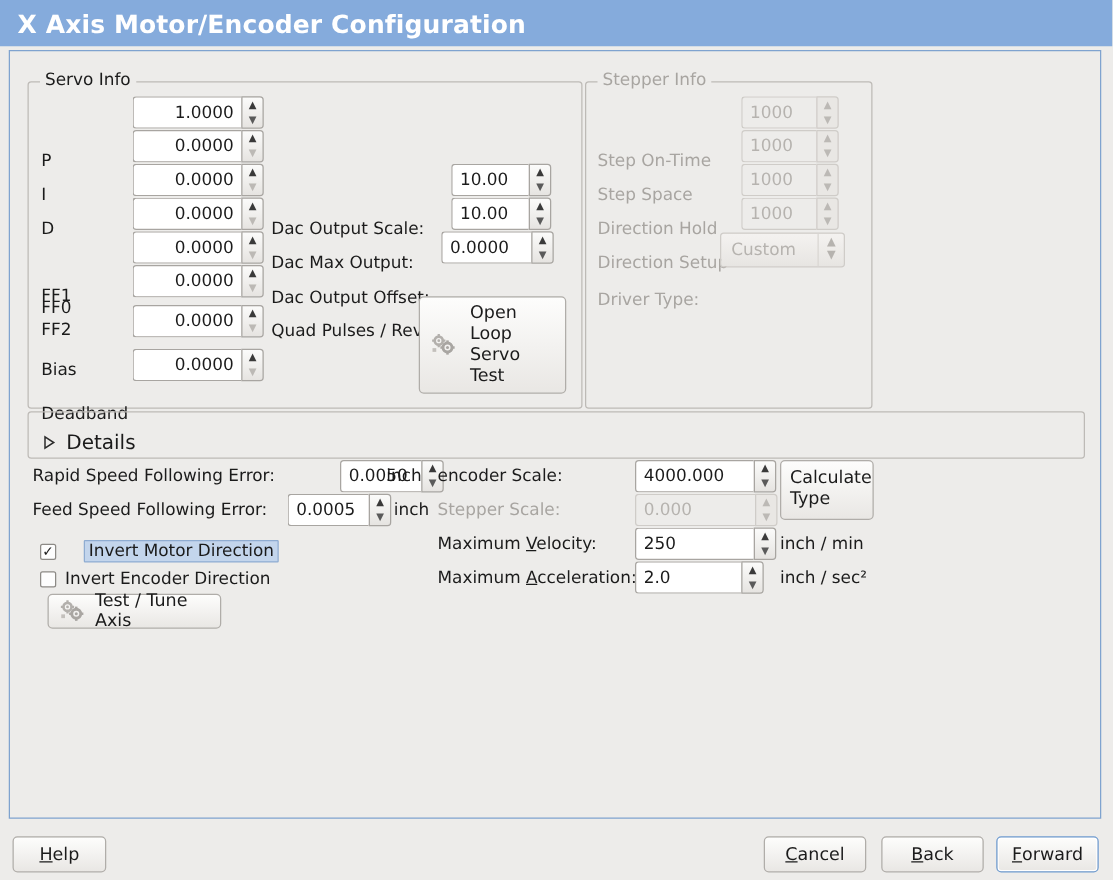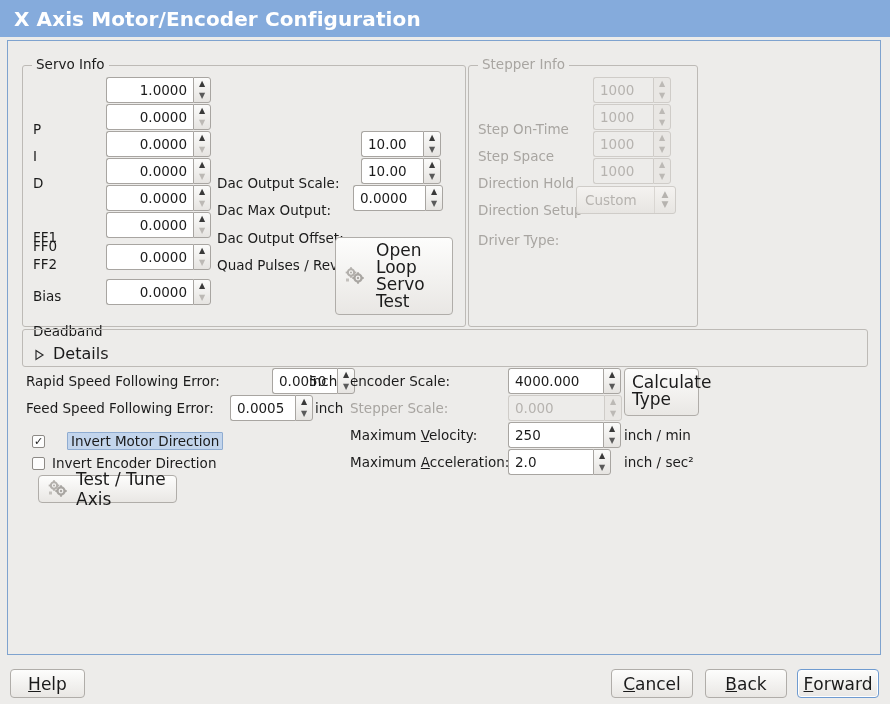--- a/index.html
+++ b/index.html
@@ -100,21 +100,21 @@
     background:#c3d5ec;border:1px solid #8facd1;
     padding:0 3px;margin-left:22px;border-radius:1px;
   }
 
   
   .btn{
     position:absolute;box-sizing:border-box;
     border:1px solid #b0ada9;border-radius:4px;
     background:linear-gradient(#fdfdfc,#e9e7e4);
     display:flex;align-items:center;
-    font-size:17px;color:#1b1b1b;
+    font-size:14px;color:#1b1b1b;
     cursor:default;
   }
   .btn.focus{border-color:#6f9bd0;box-shadow:inset 0 0 0 1px #ffffff;}
   .btn.ctr{justify-content:center;}
 
   
   .gears{width:22px;height:20px;flex:none;}
   .exprow{position:absolute;display:flex;align-items:center;}
   .tri{width:11px;height:12px;flex:none;}
   .exprow .etxt{margin-left:8px;font-size:16px;}

